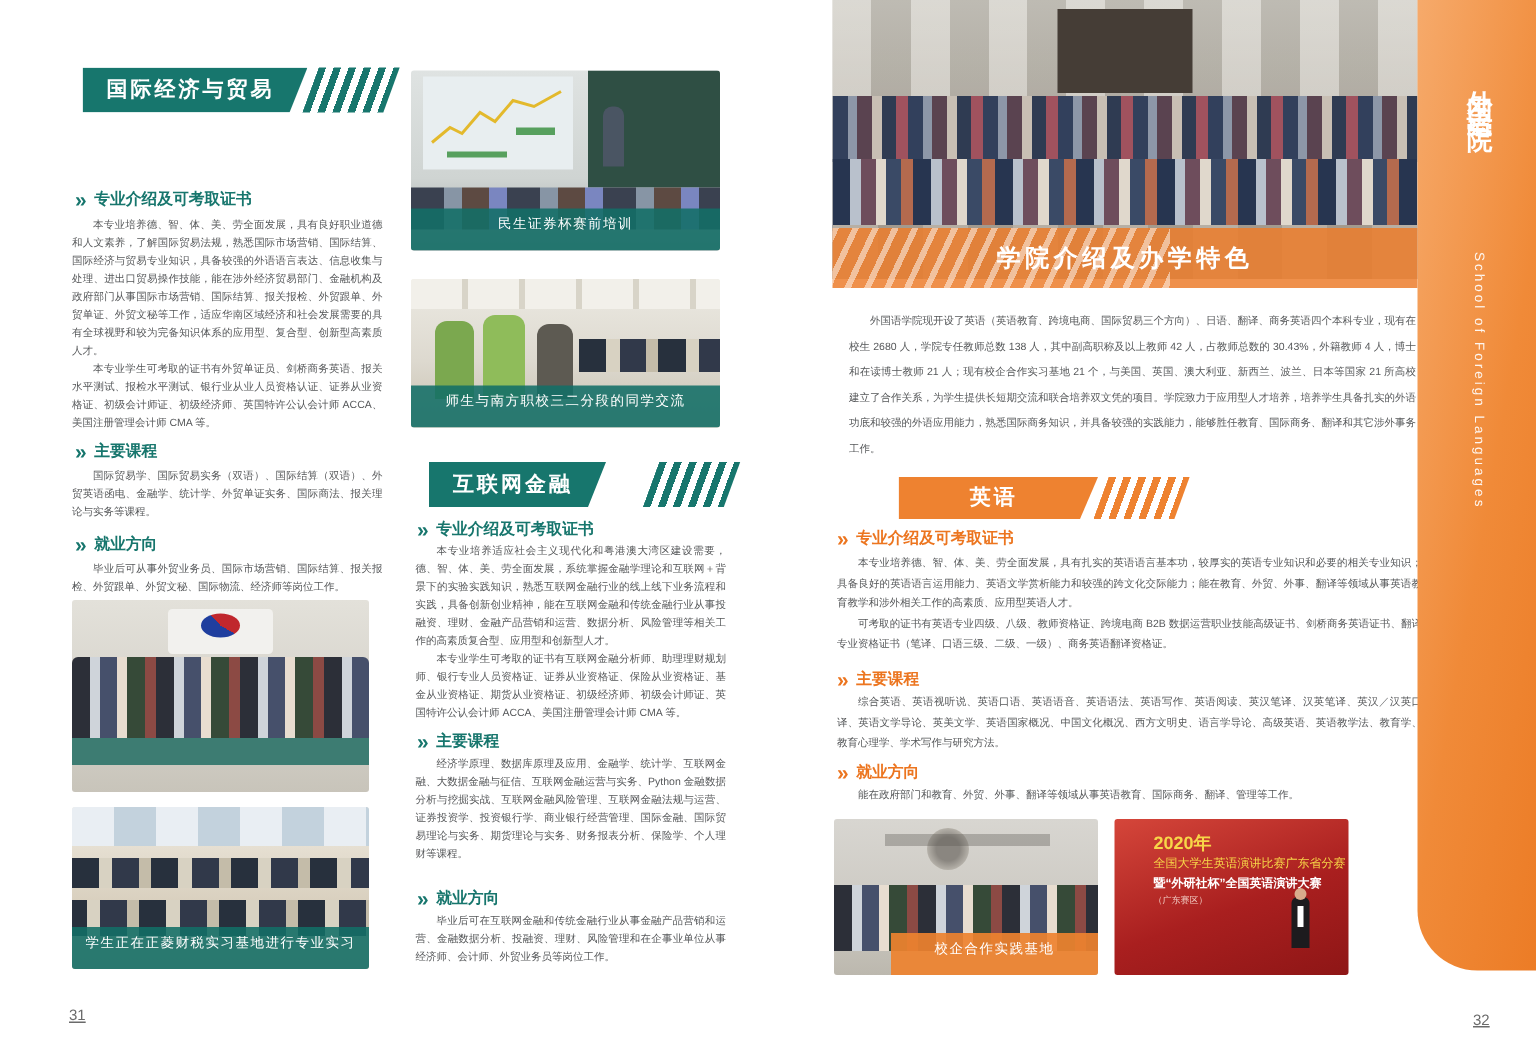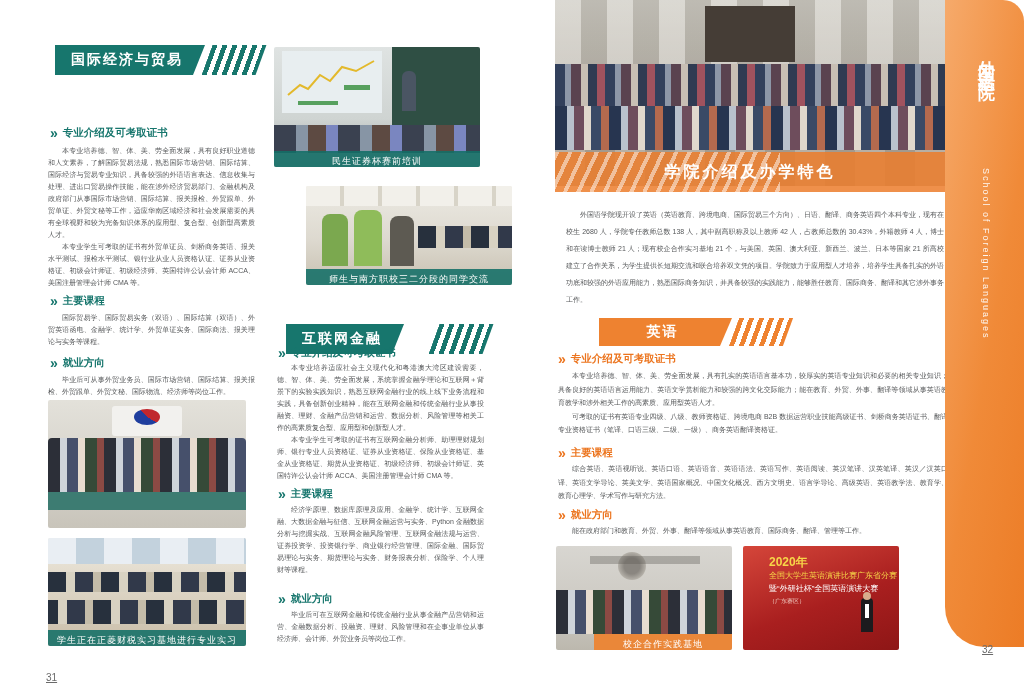--- a/index.html
+++ b/index.html
@@ -1,16 +1,16 @@
 <!DOCTYPE html>
 <html><head>
 <meta charset="utf-8">
 <style>
   html,body{margin:0;padding:0;background:#ffffff;font-family:"Liberation Sans","DejaVu Sans",sans-serif;}
-  .canvas{position:relative;width:1024px;height:699px;background:#fff;overflow:hidden;border-radius:21px;}
+  .canvas{position:relative;width:1024px;height:699px;background:#fff;overflow:hidden;}
 
   
   .flag{position:absolute;height:30px;display:flex;align-items:stretch;}
   .flag-body{display:flex;align-items:center;justify-content:center;font-weight:bold;color:#fff;
              font-size:14px;letter-spacing:2px;padding:0 22px 0 16px;
              clip-path:polygon(0 0,100% 0,calc(100% - 12px) 100%,0 100%);}
   .flag-stripes{width:54px;margin-left:2px;transform:skewX(-20deg);}
   .flag.teal .flag-body{background:#17766d;}
   .flag.teal .flag-stripes{background:repeating-linear-gradient(to right,#17766d 0 5px,transparent 5px 10px);}
   .flag.orange .flag-body{background:#ee8230;}
@@ -24,21 +24,21 @@
 
   
   .pblock{position:absolute;color:#56585a;text-align:justify;}
   .pblock p{margin:0;text-indent:2em;}
   .col-p{font-size:7px;line-height:12px;width:207px;}
   .wide-p{font-size:7px;line-height:13.5px;width:390px;}
   .intro-p{font-size:7px;line-height:17px;width:378px;}
 
   
   .photo{position:absolute;overflow:hidden;border-radius:2px;background:#cfcdc6;}
-  .cap{position:absolute;left:0;right:0;bottom:0;height:16px;line-height:20px;text-align:center;
+  .cap{position:absolute;left:0;right:0;bottom:0;height:28px;line-height:20px;text-align:center;
        color:#fff;font-size:9px;letter-spacing:1px;}
   .cap.t{background:rgba(18,110,102,.88);}
   .cap.o{background:rgba(238,130,47,.92);margin-left:38px;}
   .ph-layer{position:absolute;}
 
   
   .crowd{background:repeating-linear-gradient(90deg,#2c2f38 0 12px,#cfd4da 12px 19px,#46506b 19px 30px,#e8ddd0 30px 37px,#364a38 37px 49px,#8c4a44 49px 56px);}
   .monitors{background:repeating-linear-gradient(90deg,#27303d 0 18px,#d8d2c2 18px 27px,#31394a 27px 45px,#c4bca9 45px 53px);}
 
   
@@ -63,21 +63,21 @@
   .hd-logo{position:absolute;width:26px;height:16px;border-radius:50%;
            background:conic-gradient(from 120deg,#1f3e9e 0 55%,#c0272d 55% 100%);}
   .door{position:absolute;background:#453d36;}
   .screen{position:absolute;background:#e8eef0;}
   .board{position:absolute;background:#2f4f44;}
   .figure-green{position:absolute;border-radius:8px 8px 0 0;}
   .red-stage{background:linear-gradient(160deg,#d5463a 0%,#a91f1f 55%,#8e1616 100%);}
   .contest-text{position:absolute;left:26px;top:10px;line-height:13px;}
   .contest-text .l1{color:#f7d648;font-weight:bold;font-size:12px;}
   .contest-text .l2{color:#f7d648;font-weight:normal;font-size:8px;}
-  .contest-text .l3{color:#fff;font-weight:normal;font-size:8px;}
+  .contest-text .l3{color:#fff;font-weight:bold;font-size:8px;}
   .contest-text .l4{color:#f0c9c0;font-size:6px;}
   .speaker{position:absolute;}
 </style>
 </head>
 <body>
 
 <div class="canvas">
 
   <div class="flag teal" style="left:55px;top:45px;">
     <div class="flag-body">国际经济与贸易</div>
@@ -131,30 +131,30 @@
     <svg class="ph-layer" style="left:12px;top:8px;" width="92" height="54" viewBox="0 0 92 54">
       <polyline points="2,40 14,30 22,34 34,20 44,26 56,12 70,16 88,6" fill="none" stroke="#e3b92c" stroke-width="2"></polyline>
       <rect x="58" y="30" width="26" height="5" fill="#57a05e"></rect>
       <rect x="12" y="46" width="40" height="4" fill="#57a05e"></rect>
     </svg>
     <div class="ph-layer" style="left:128px;top:24px;width:14px;height:40px;background:#4a5563;border-radius:6px 6px 0 0;"></div>
     <div class="ph-layer" style="left:0;top:78px;width:206px;height:28px;background:repeating-linear-gradient(90deg,#3a4150 0 22px,#8795a5 22px 34px,#5d4a42 34px 52px,#7a86c0 52px 64px);"></div>
     <div class="cap t">民生证券杯赛前培训</div>
   </div>
 
-  <div class="photo" style="left:274px;top:186px;width:206px;height:99px;background:linear-gradient(180deg,#eceae3 0%,#ddd9cf 55%,#c7c0b0 100%);margin-left:32px;">
+  <div class="photo" style="left:274px;top:186px;width:206px;height:99px;background:linear-gradient(180deg,#eceae3 0%,#ddd9cf 55%,#c7c0b0 100%);">
     <div class="ph-layer" style="left:0;top:0;width:206px;height:20px;background:repeating-linear-gradient(90deg,#f2f0ea 0 34px,#d8d4c8 34px 38px);"></div>
     <div class="figure-green" style="left:16px;top:28px;width:26px;height:52px;background:#7ba84f;"></div>
     <div class="figure-green" style="left:48px;top:24px;width:28px;height:56px;background:#8fbc5a;"></div>
     <div class="figure-green" style="left:84px;top:30px;width:24px;height:50px;background:#5d5a52;"></div>
     <div class="ph-layer monitors" style="left:112px;top:40px;width:94px;height:22px;"></div>
     <div class="cap t">师生与南方职校三二分段的同学交流</div>
   </div>
 
-  <div class="flag teal" style="left:286px;top:324px;gap:28px;">
+  <div class="flag teal" style="left:286px;top:308px;gap:28px;">
     <div class="flag-body">互联网金融</div>
     <div class="flag-stripes"></div>
   </div>
 
   <div class="sec-h teal-h" style="left:278px;top:346px;">
     <span class="arr">»</span>
     <span>专业介绍及可考取证书</span>
   </div>
   <div class="pblock col-p" style="left:277px;top:362px;">
     <p>本专业培养适应社会主义现代化和粤港澳大湾区建设需要，德、智、体、美、劳全面发展，系统掌握金融学理论和互联网＋背景下的实验实践知识，熟悉互联网金融行业的线上线下业务流程和实践，具备创新创业精神，能在互联网金融和传统金融行业从事投融资、理财、金融产品营销和运营、数据分析、风险管理等相关工作的高素质复合型、应用型和创新型人才。</p>
@@ -241,15 +241,15 @@
     <div class="speaker" style="left:118px;top:52px;width:12px;height:34px;background:#1d1b1e;border-radius:4px 4px 0 0;"></div>
     <div class="speaker" style="left:122px;top:58px;width:4px;height:14px;background:#fff;"></div>
     <div class="speaker" style="left:120px;top:46px;width:8px;height:8px;border-radius:50%;background:#d8ab8c;"></div>
   </div>
 
   <div class="sidebar">
     <div class="sidebar-zh">外国语学院</div>
     <div class="sidebar-en">School of Foreign Languages</div>
   </div>
 
-  <div class="pagenum" style="left:982px;top:644px;">32</div>
+  <div class="pagenum" style="left:982px;top:675px;">32</div>
 
 </div>
 
 </body></html>

